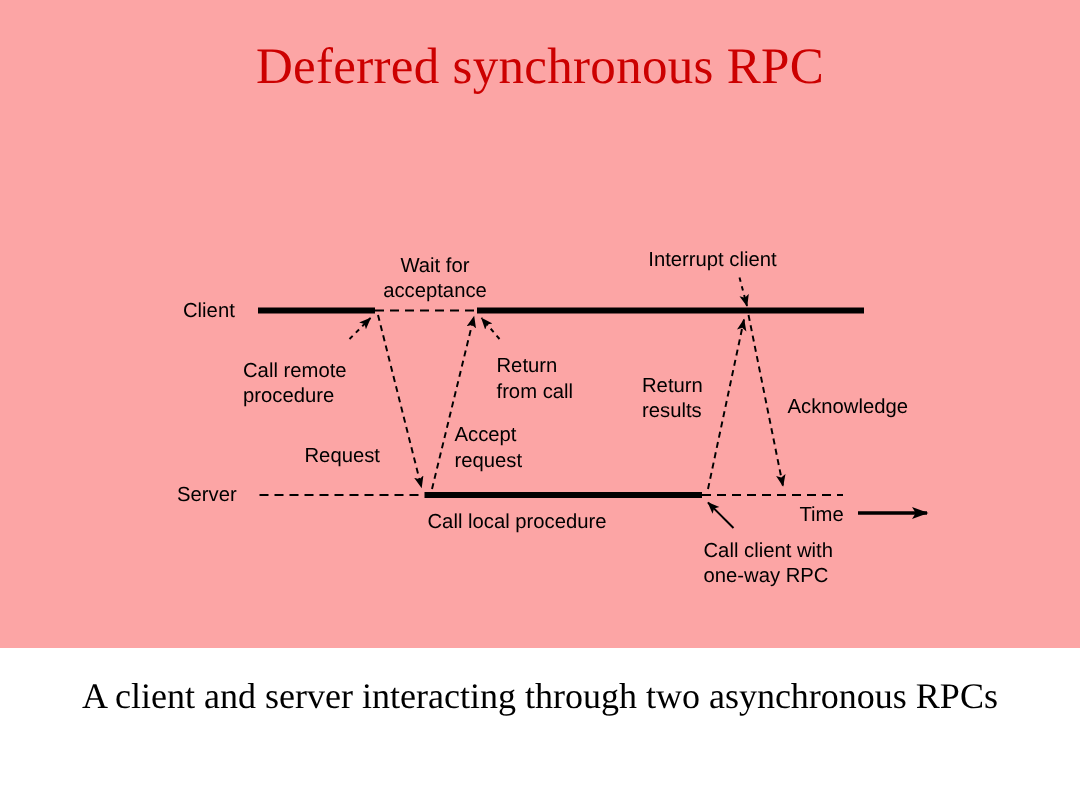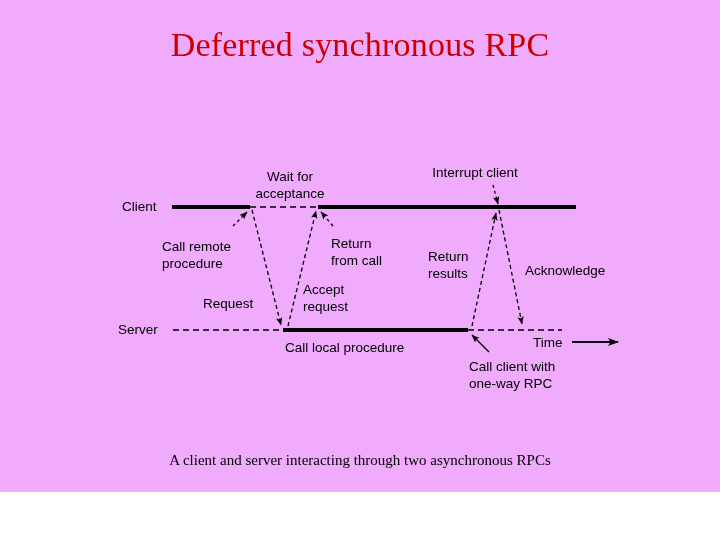--- a/index.html
+++ b/index.html
@@ -11,22 +11,22 @@
     width: 720px;
     height: 540px;
     position: relative;
     overflow: hidden;
     font-family: "Liberation Sans", sans-serif;
   }
   #slide {
     position: absolute;
     left: 0; top: 0;
     width: 720px;
-    height: 492px;
-    background: #f0abfc;
+    height: 432px;
+    background: #fca5a5;
   }
   #slide-title {
     position: absolute;
     left: 0;
     top: 26px;
     width: 720px;
     text-align: center;
     font-family: "Liberation Serif", serif;
     font-size: 34px;
     font-weight: normal;
@@ -34,21 +34,21 @@
     letter-spacing: 0.2px;
     white-space: nowrap;
   }
   #slide-caption {
     position: absolute;
     left: 0;
     top: 452px;
     width: 720px;
     text-align: center;
     font-family: "Liberation Serif", serif;
-    font-size: 15px;
+    font-size: 24px;
     color: #000000;
     white-space: nowrap;
   }
   #diagram {
     position: absolute;
     left: 100px;
     top: 150px;
     width: 540px;
     height: 260px;
   }

